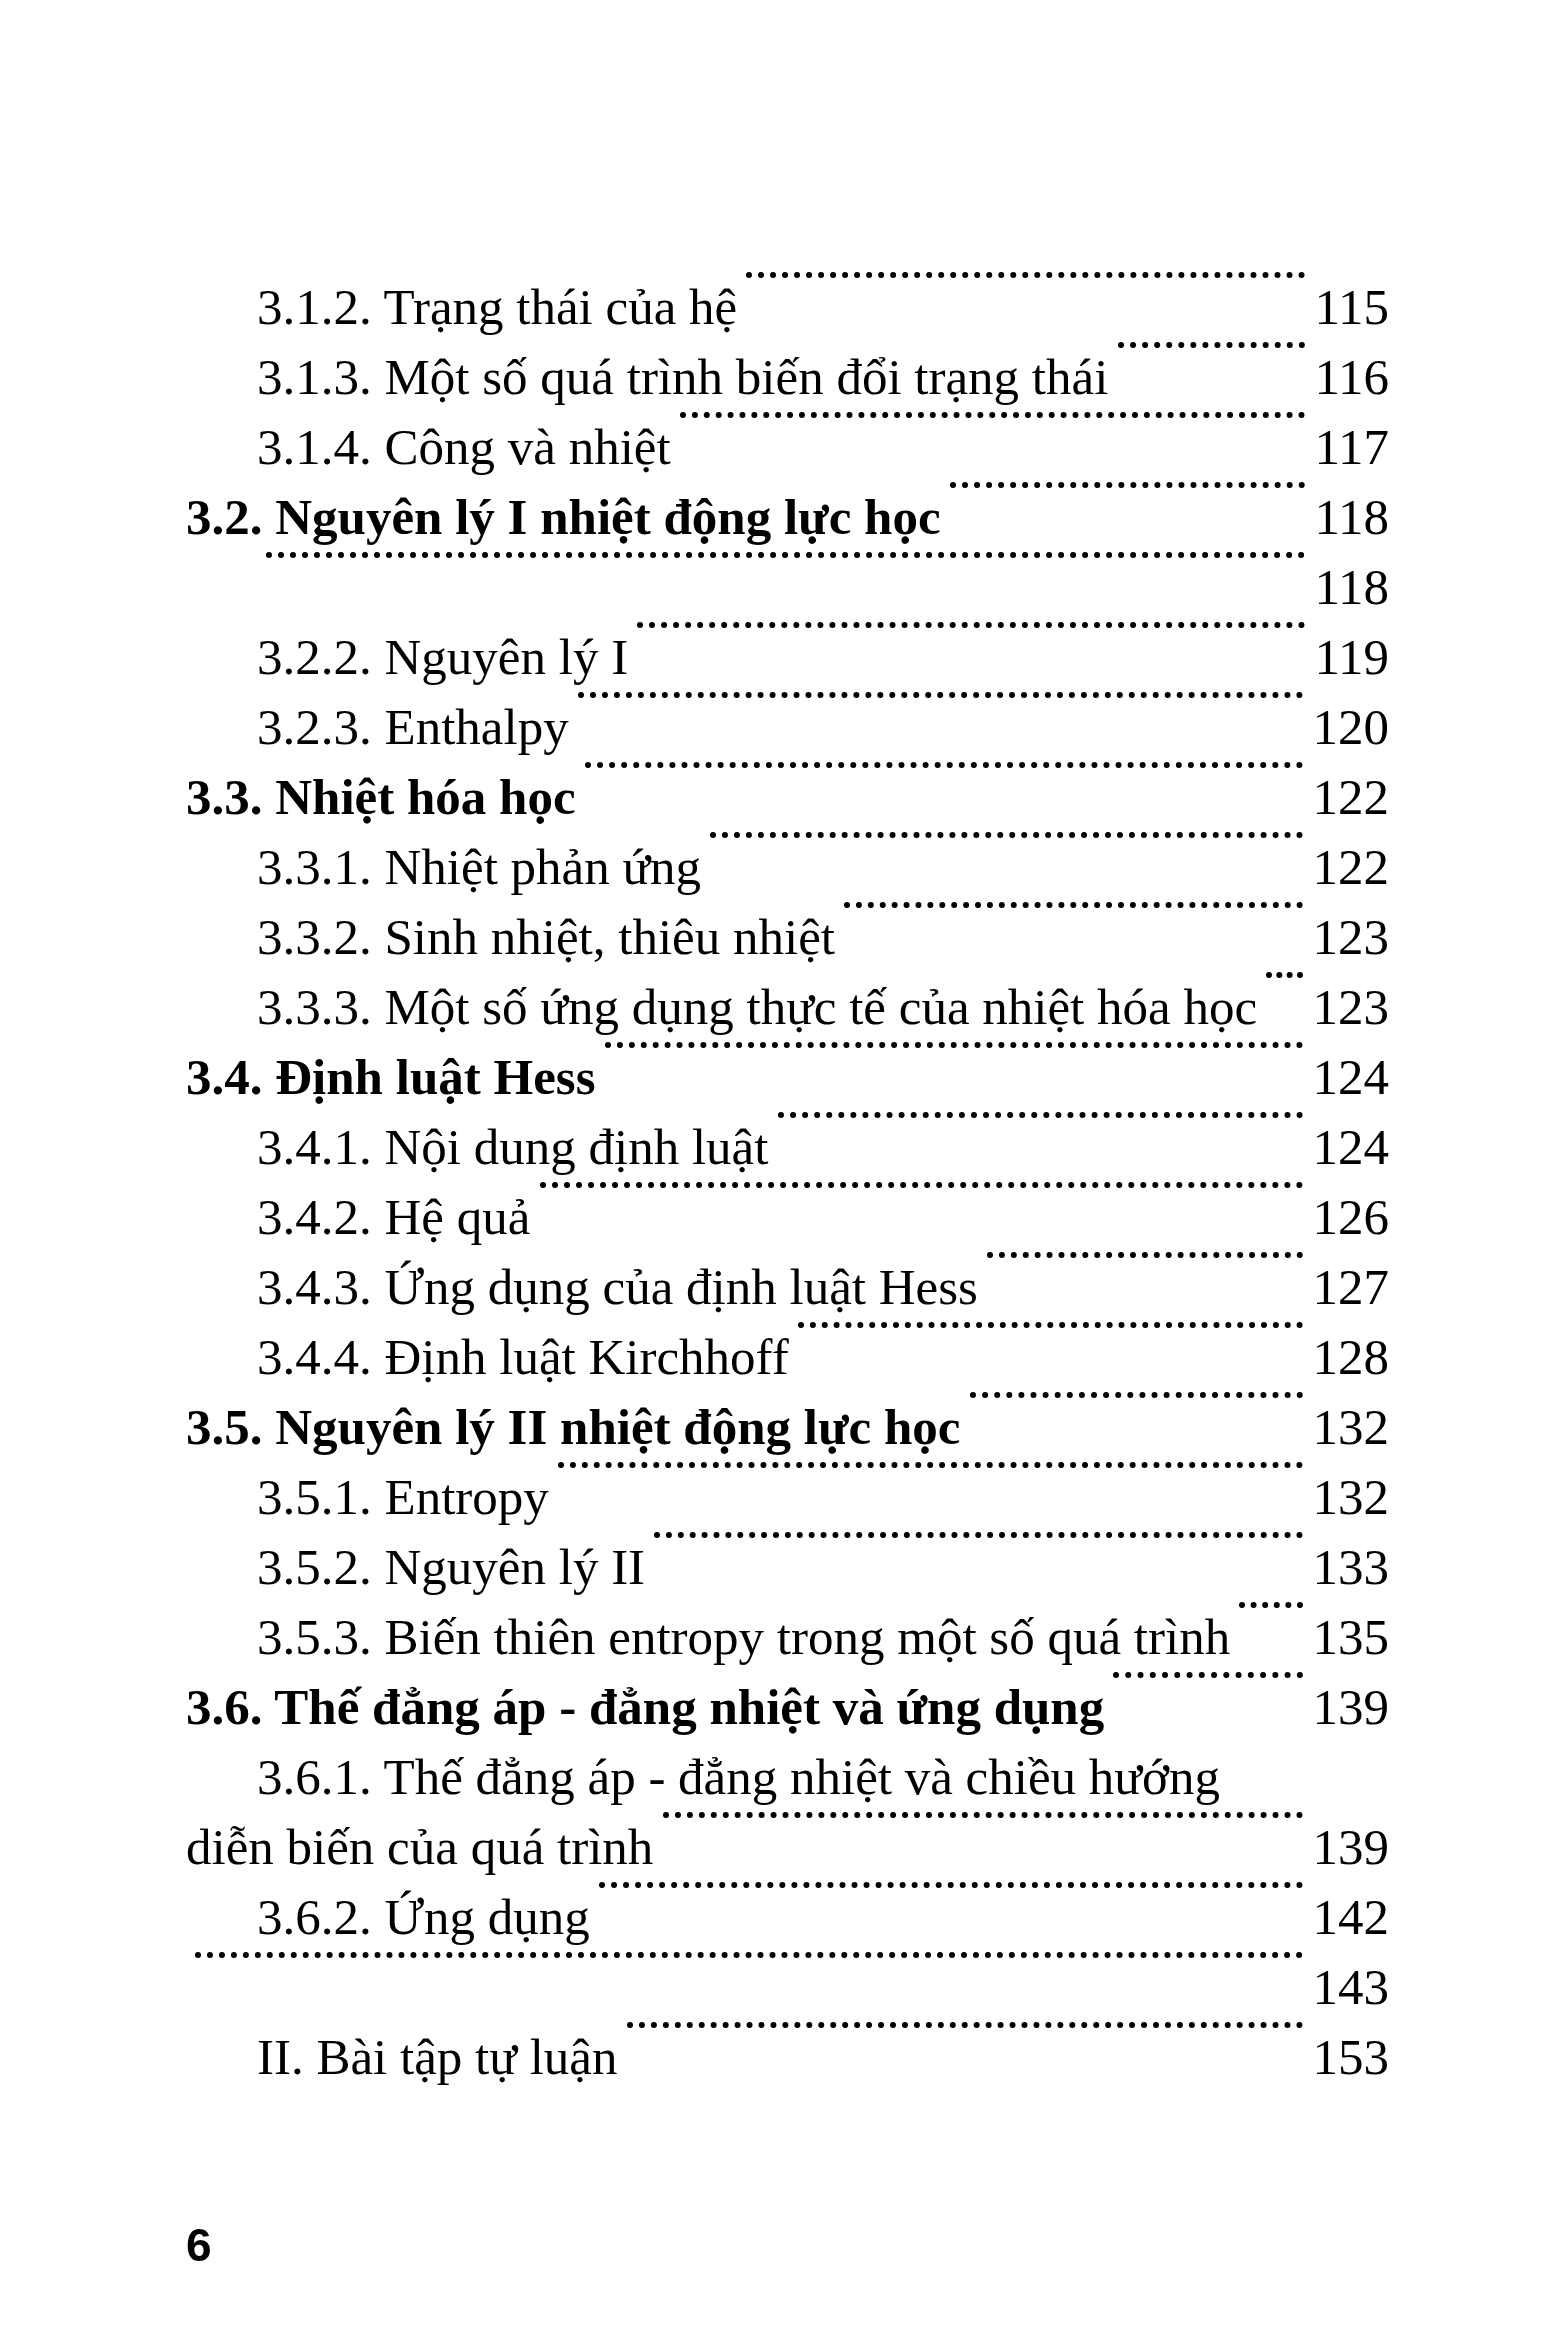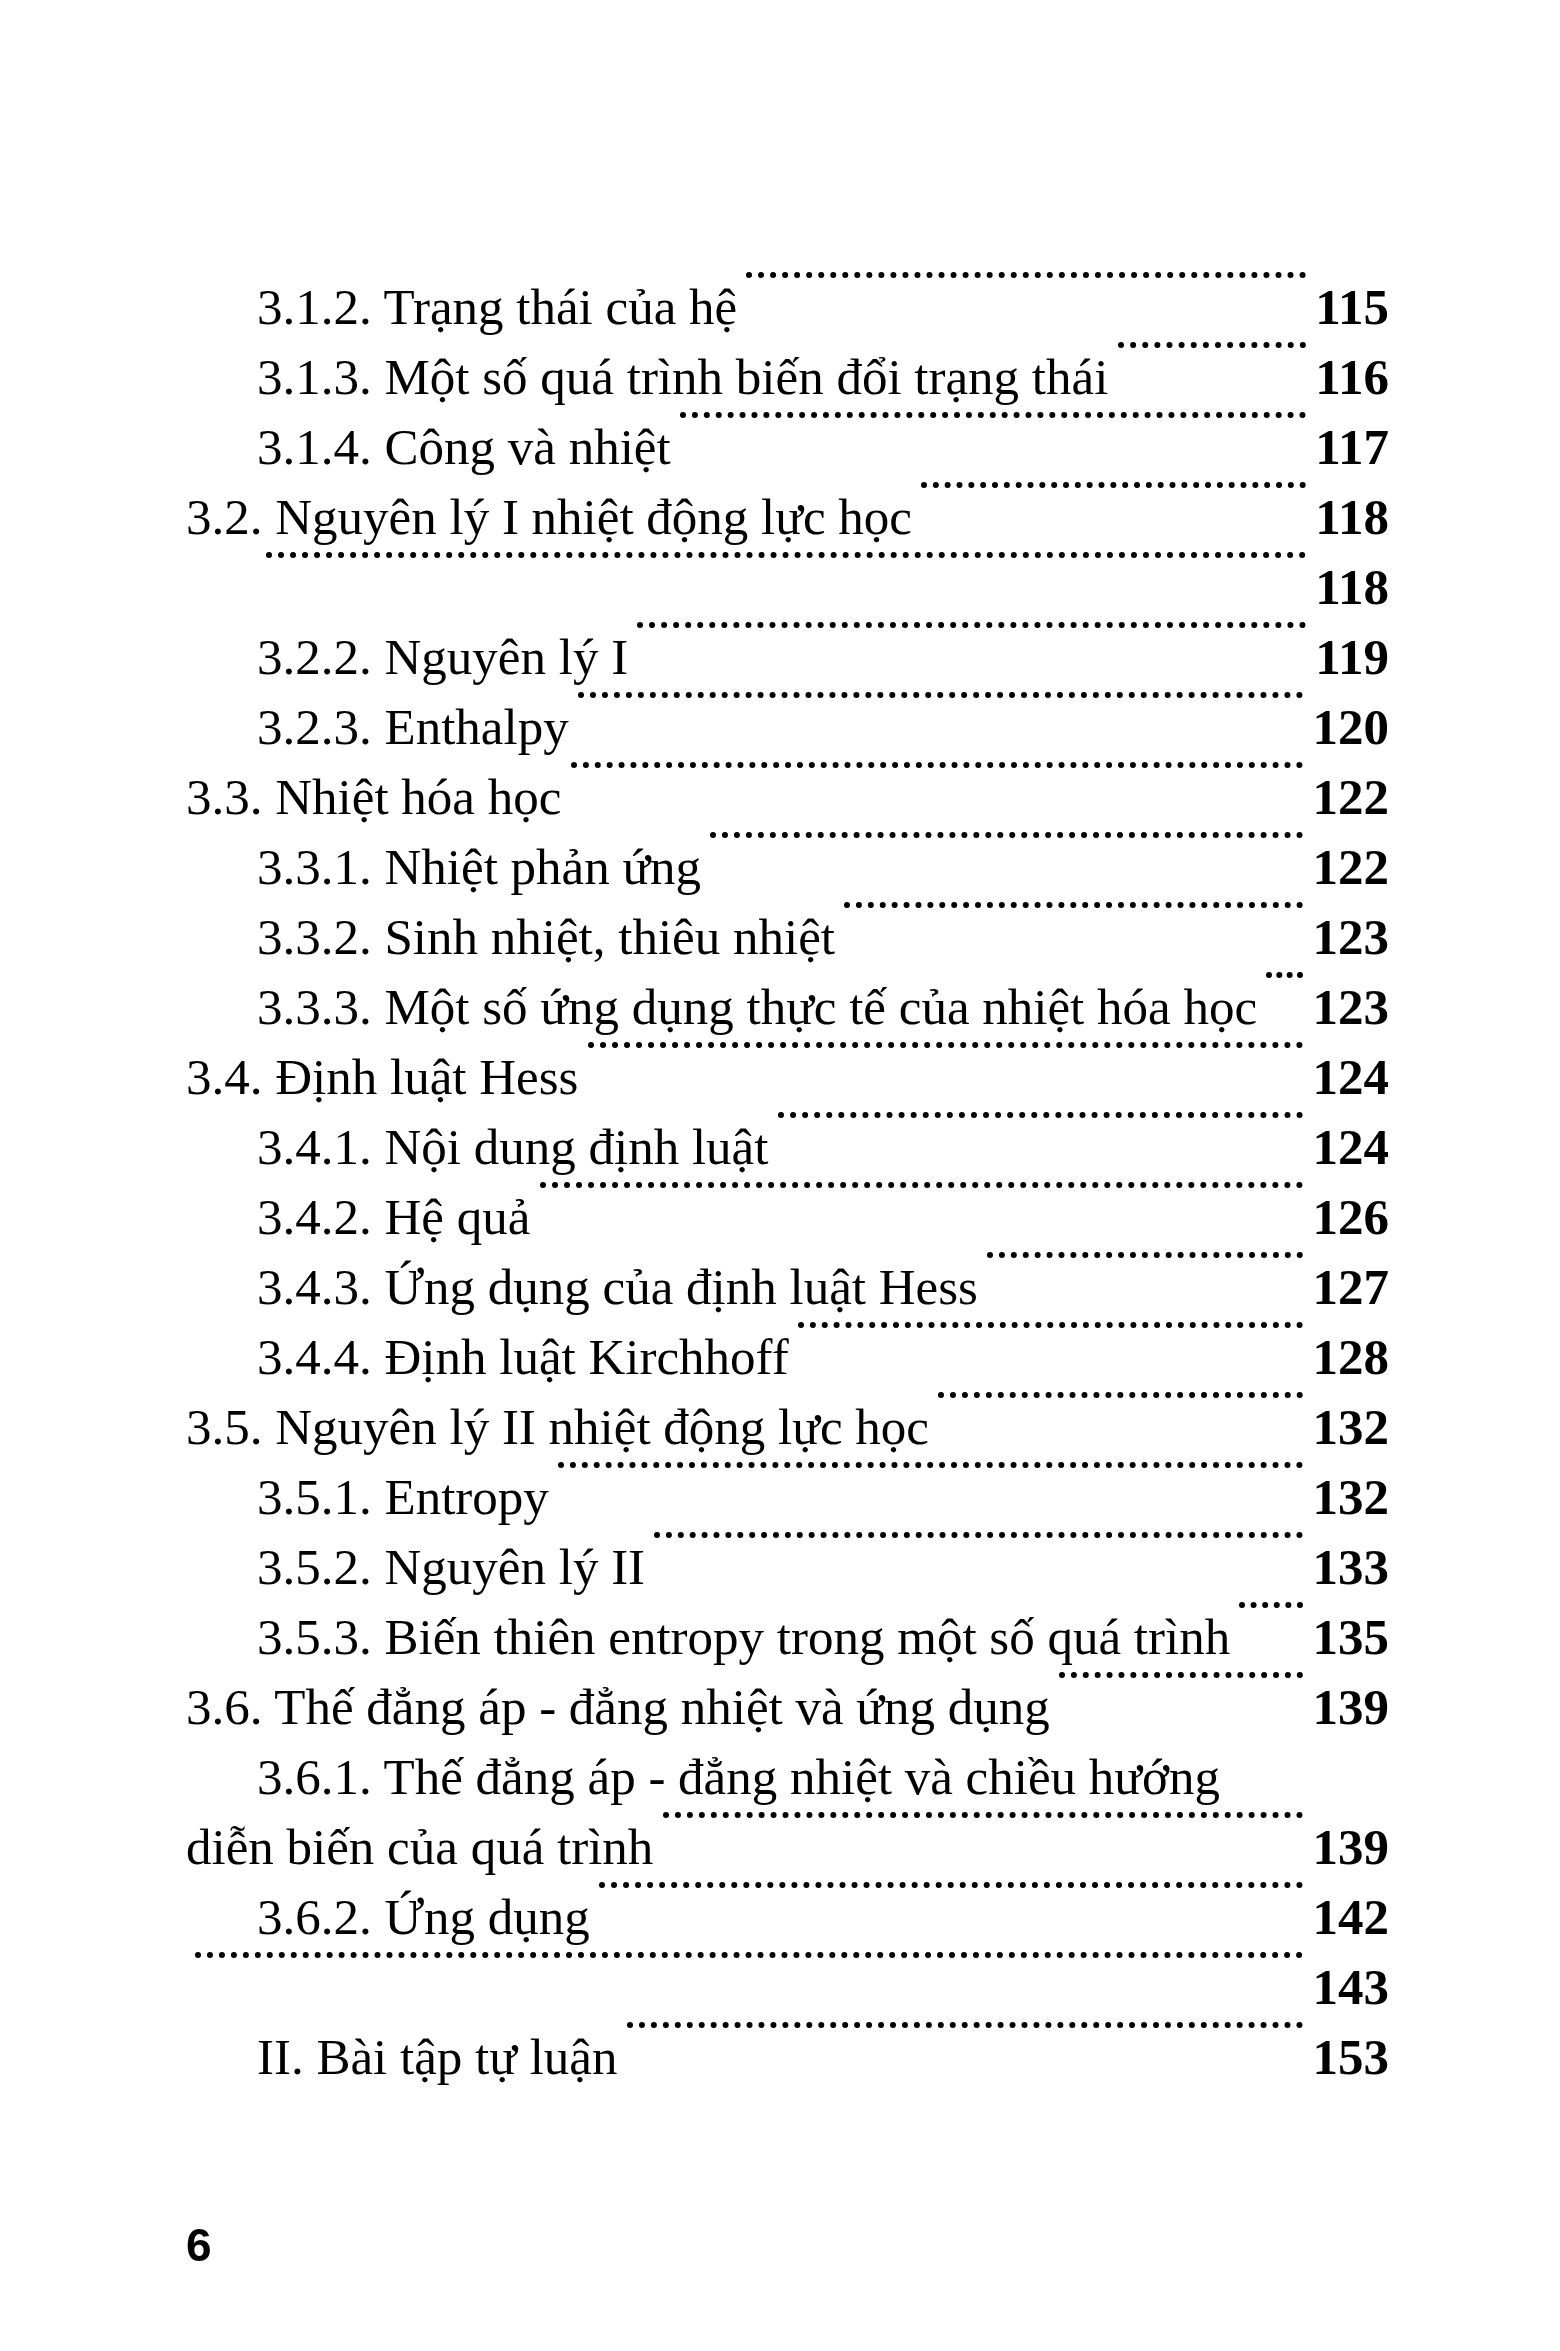--- a/index.html
+++ b/index.html
@@ -27,36 +27,36 @@
     height: 70px;
     line-height: 70px;
     font-family: "Liberation Serif", "DejaVu Serif", serif;
     font-size: 51px;
     white-space: nowrap;
   }
   .toc-row.sub {
     padding-left: 71px;
   }
   .toc-row.bold .label {
-    font-weight: normal;
+    font-weight: bold;
   }
   .label {
     flex: 0 0 auto;
   }
   .dots {
     flex: 1 1 auto;
     height: 0;
     border-bottom: 6.4px dotted #000000;
     margin-left: 9.2px;
     margin-right: 9.2px;
     min-width: 0;
   }
   .page-num {
     flex: 0 0 auto;
-    font-weight: bold;
+    font-weight: normal;
     text-align: right;
   }
   .footer-num {
     position: absolute;
     left: 186px;
     top: 2222px;
     font-family: "Liberation Sans", "DejaVu Sans", sans-serif;
     font-weight: bold;
     font-size: 46px;
     line-height: 1;

